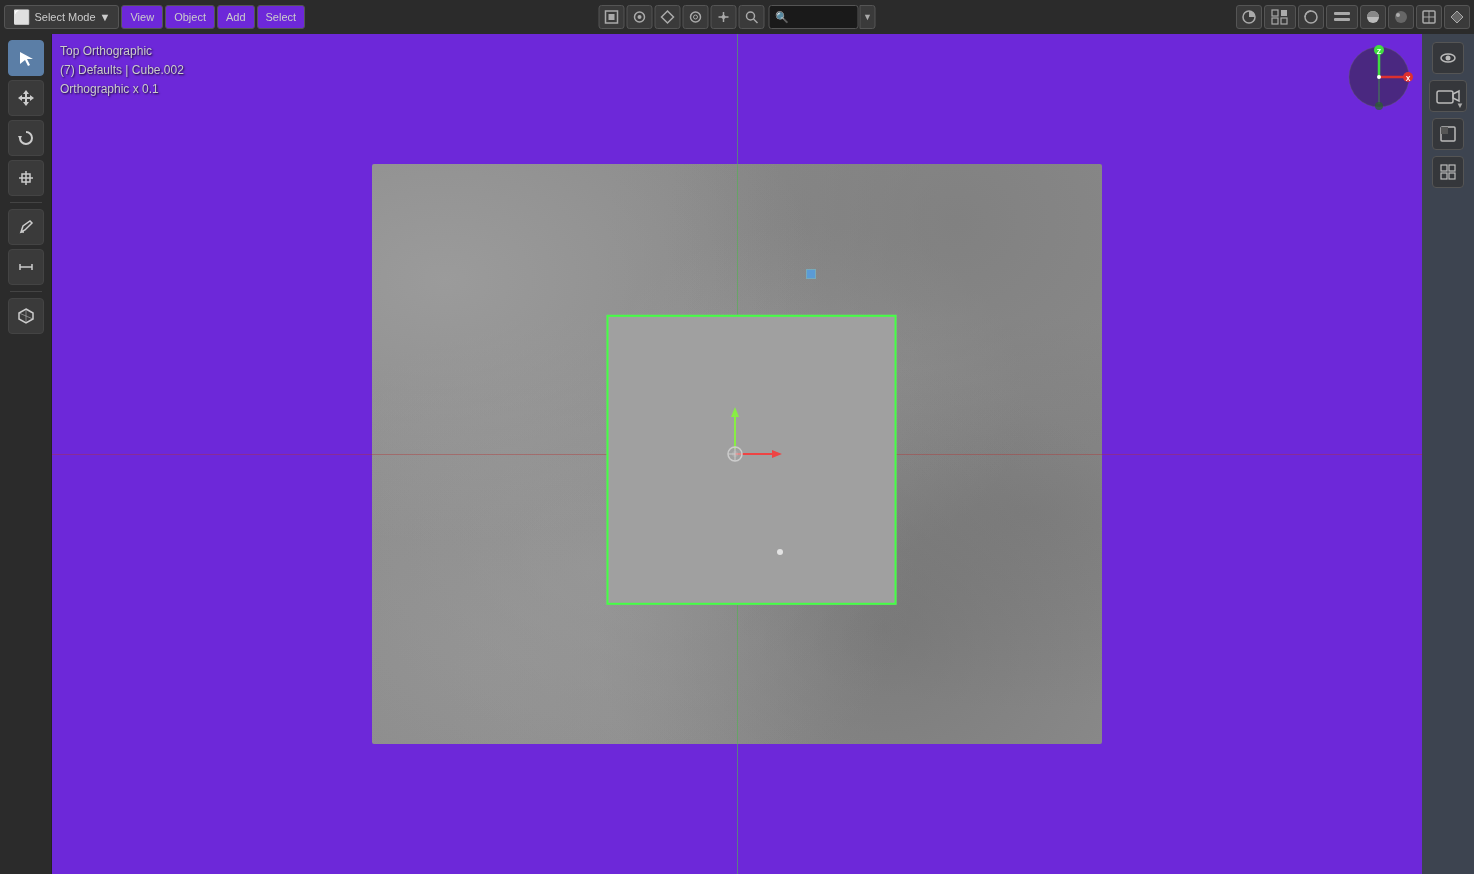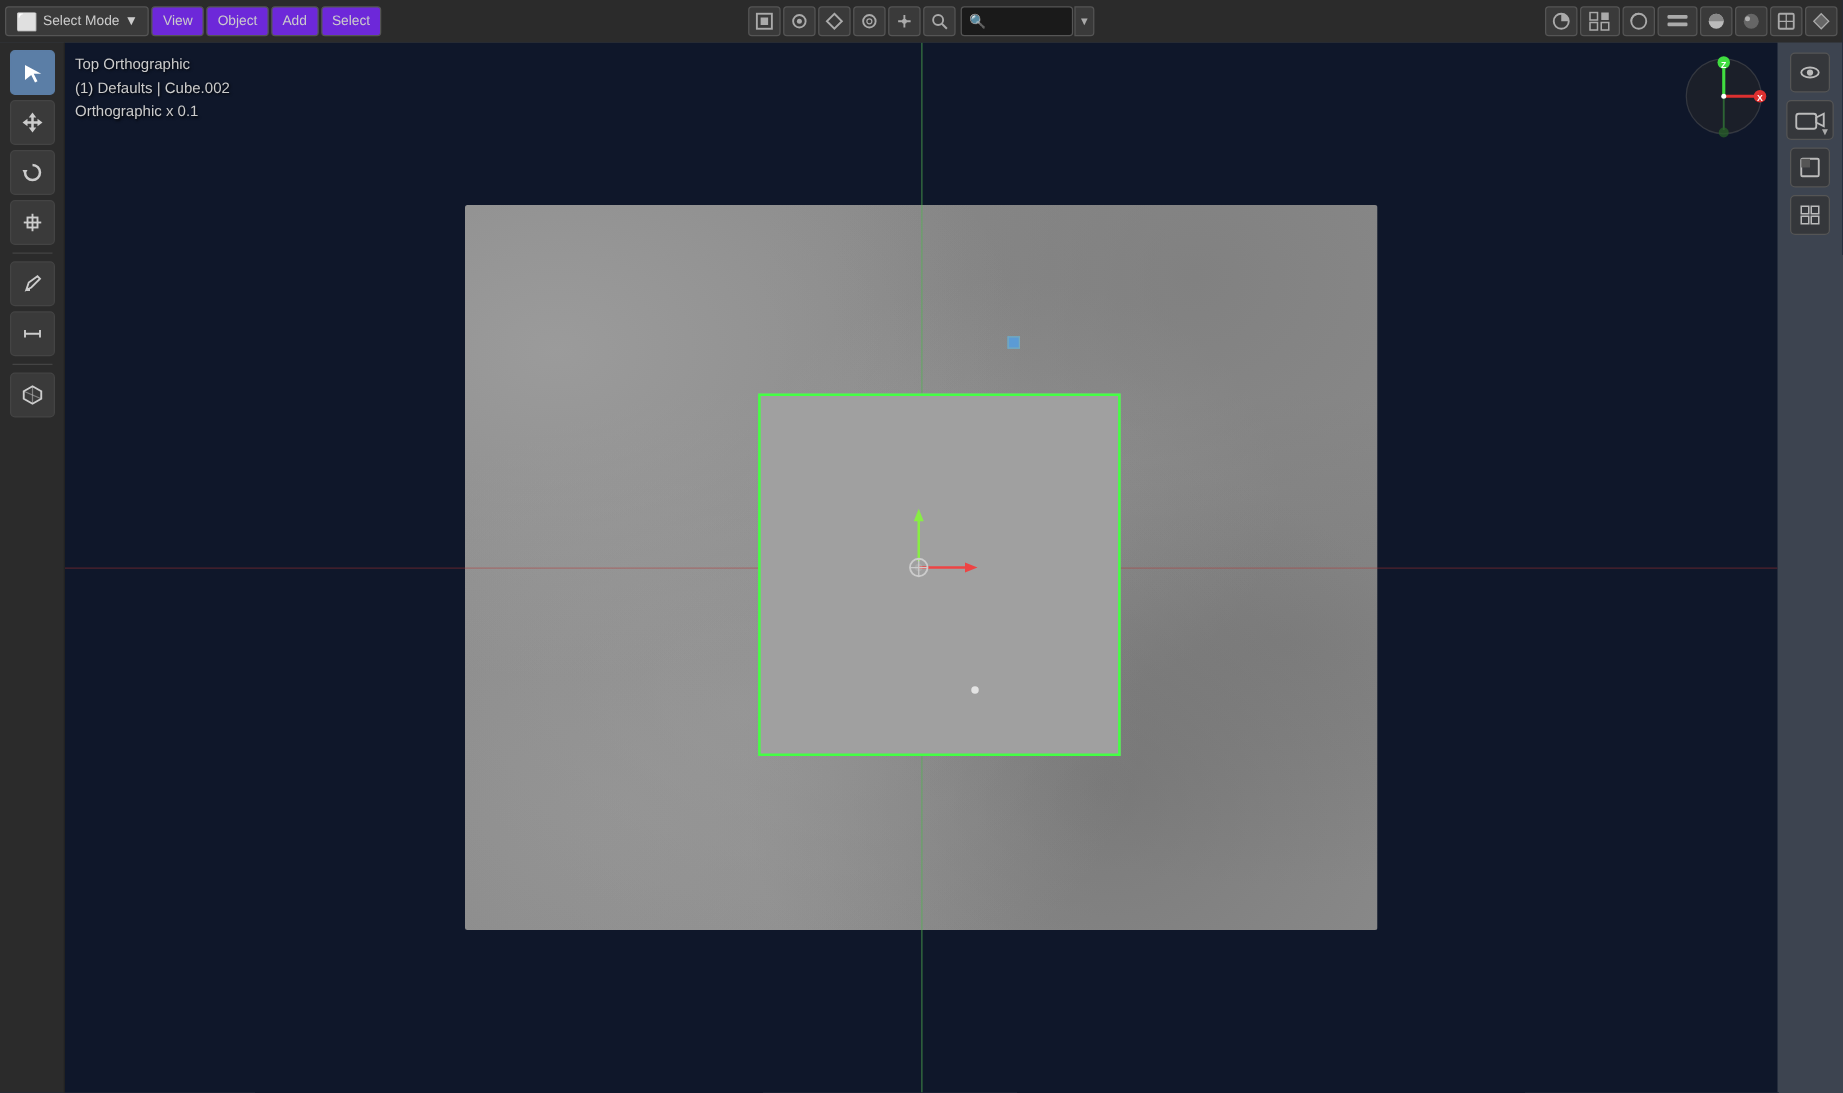--- a/index.html
+++ b/index.html
@@ -176,21 +176,21 @@
       z-index: 50;
     }
 
     
     #viewport {
       position: absolute;
       top: 34px;
       left: 52px;
       right: 52px;
       bottom: 0;
-      background: #0f172a;
+      background: #6d28d9;
       overflow: hidden;
     }
 
     
     #viewport-info {
       position: absolute;
       top: 8px;
       left: 8px;
       z-index: 10;
       line-height: 1.6;
@@ -546,21 +546,21 @@
       <circle cx="50" cy="55" r="7" fill="none" stroke="#cccccc" stroke-width="1.5"></circle>
       <circle cx="50" cy="55" r="3" fill="rgba(200,200,200,0.3)"></circle>
 
       <line x1="43" y1="55" x2="57" y2="55" stroke="#cccccc" stroke-width="1"></line>
       <line x1="50" y1="48" x2="50" y2="62" stroke="#cccccc" stroke-width="1"></line>
     </svg>
   </div>
 
   <div id="viewport-info">
     <div>Top Orthographic</div>
-    <div>(1) Defaults | Cube.002</div>
+    <div>(7) Defaults | Cube.002</div>
     <div>Orthographic x 0.1</div>
   </div>
 
   <div id="axis-indicator">
     <svg width="70" height="70" viewBox="0 0 70 70">
 
       <circle cx="35" cy="35" r="30" fill="rgba(40,40,40,0.5)" stroke="rgba(100,100,100,0.4)" stroke-width="1"></circle>
 
       <line x1="35" y1="35" x2="35" y2="10" stroke="#40dd40" stroke-width="2.5"></line>
       <circle cx="35" cy="8" r="5" fill="#40dd40"></circle>

